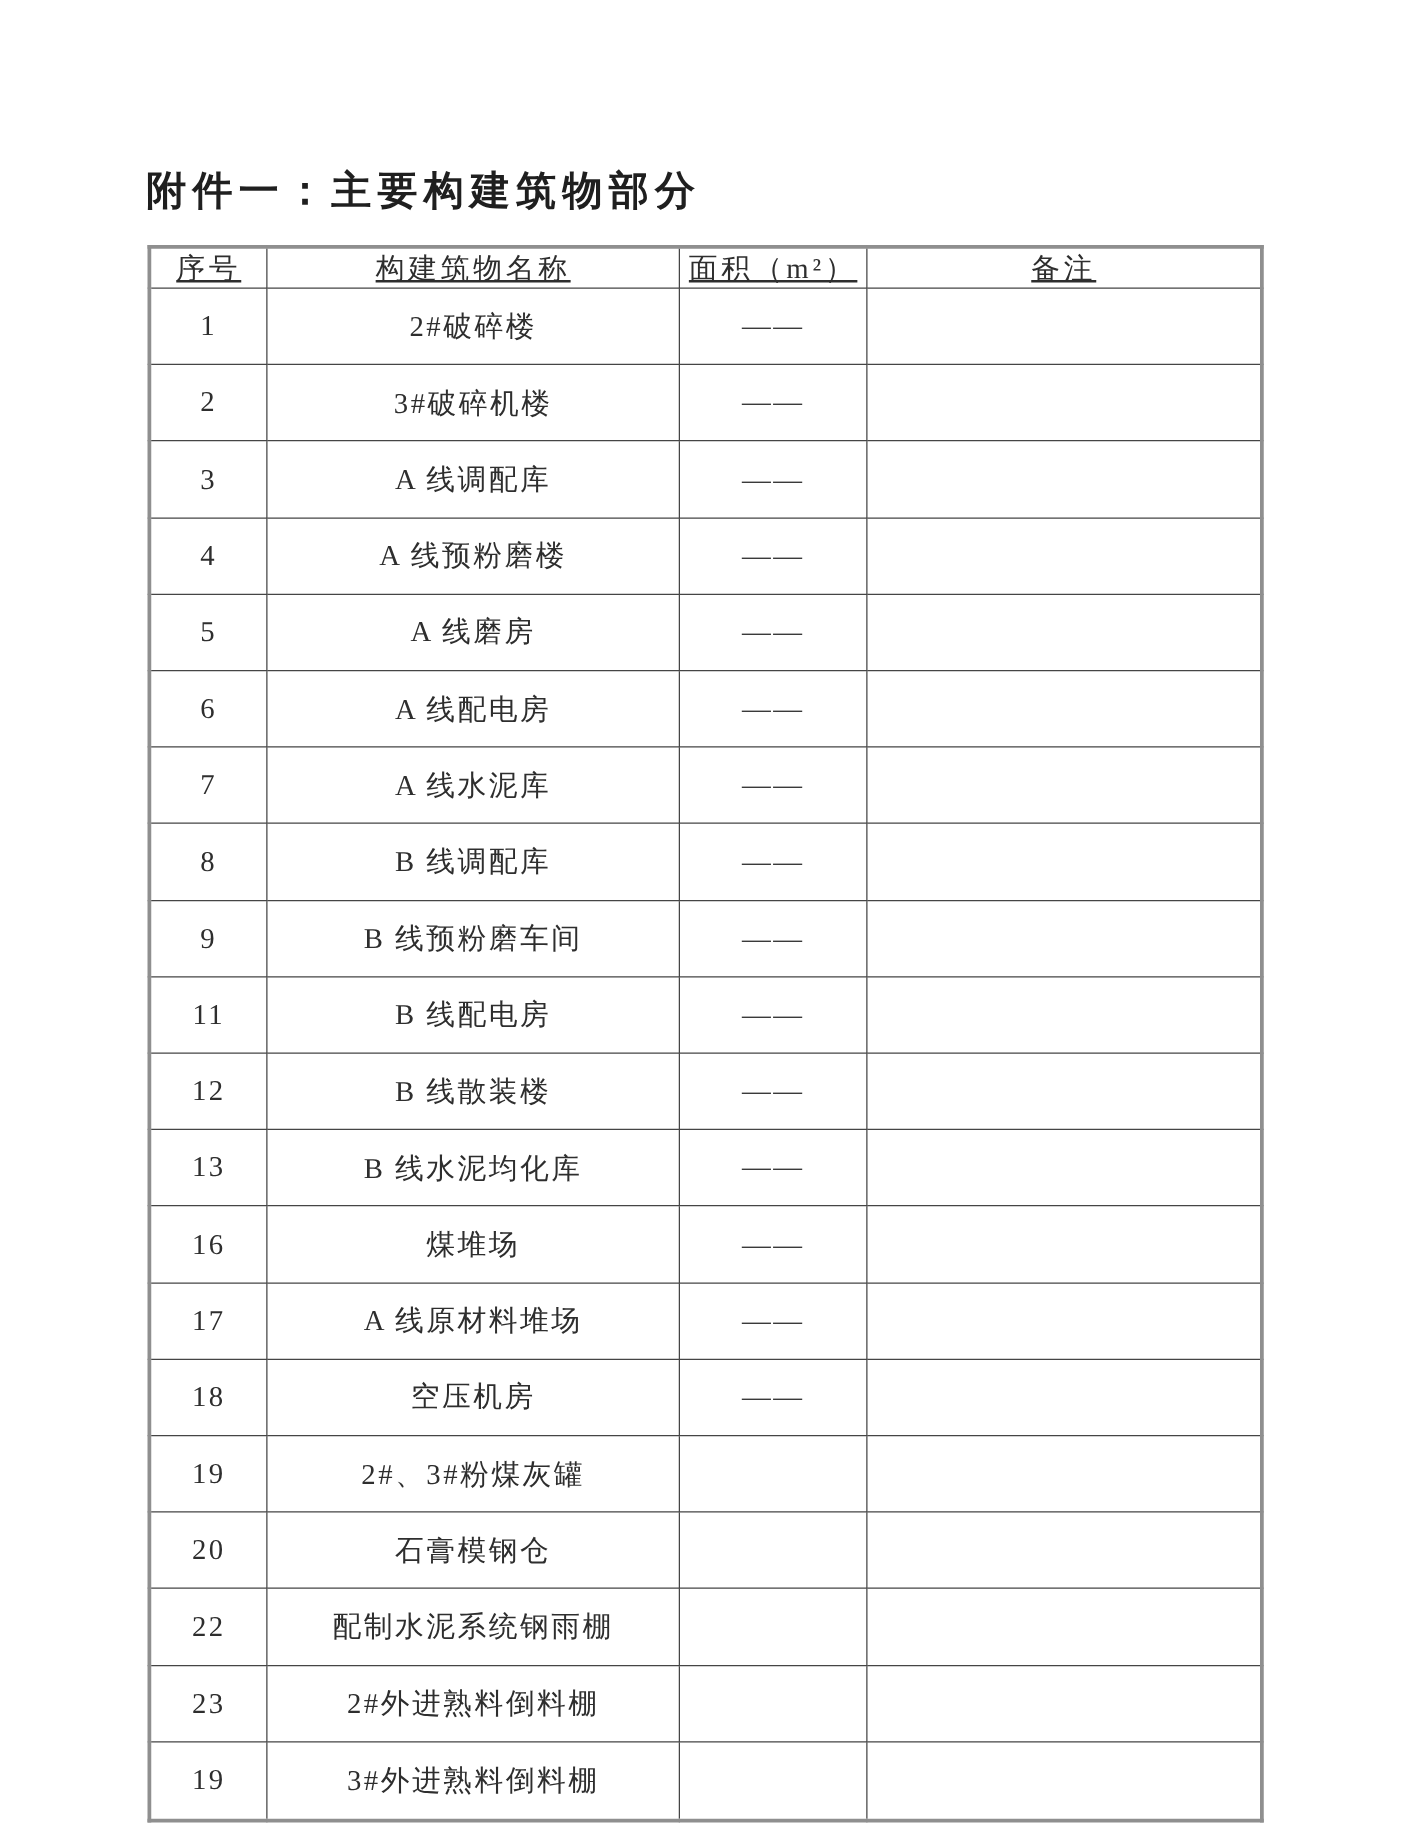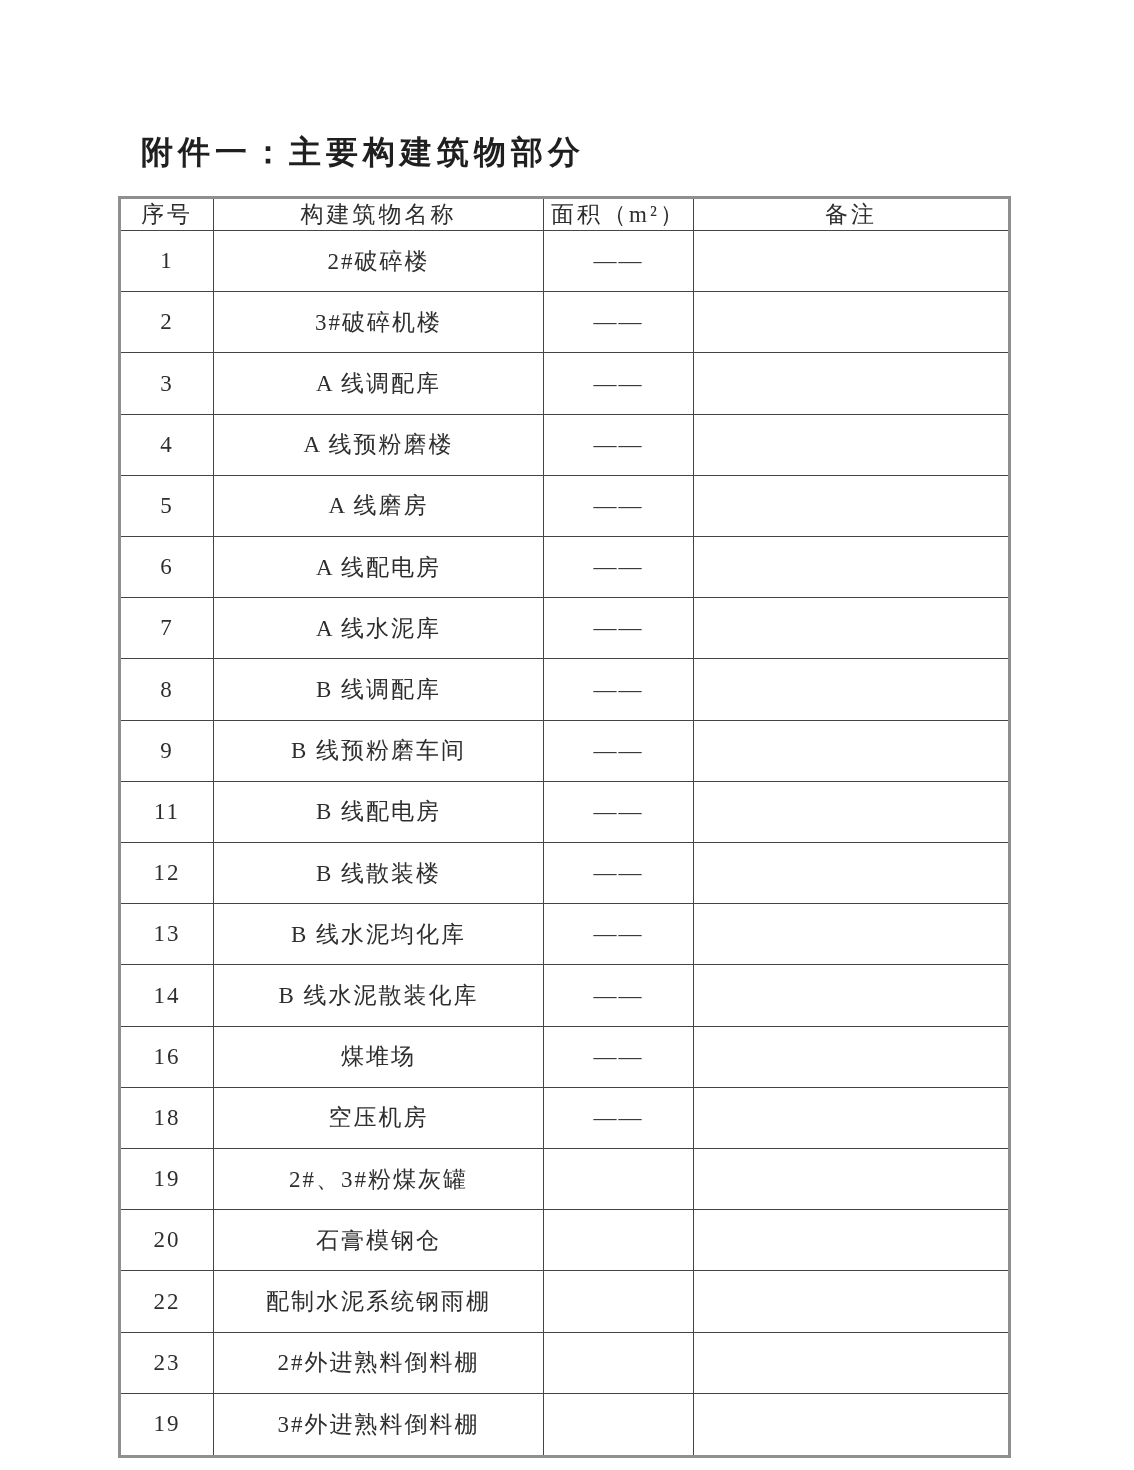--- a/index.html
+++ b/index.html
@@ -17,21 +17,20 @@
   }
   .doc-title {
     position: absolute;
     left: 117px;
     top: 131px;
     font-size: 32px;
     font-weight: bold;
     letter-spacing: 5px;
     color: #1f1f1f;
     white-space: nowrap;
-    margin-left: 24px;
   }
   table.main-table {
     position: absolute;
     left: 118px;
     top: 196px;
     width: 890px;
     height: 1262px;
     border-collapse: collapse;
     table-layout: fixed;
     background: #ffffff;
@@ -44,20 +43,21 @@
     vertical-align: middle;
     font-size: 23px;
     letter-spacing: 2px;
     padding: 0;
     font-weight: normal;
     overflow: hidden;
     white-space: nowrap;
   }
   table.main-table th {
     letter-spacing: 3px;
+    text-decoration: underline;
   }
   td.cell-no {
     font-size: 24px;
     letter-spacing: 0;
   }
   td.cell-area {
     letter-spacing: 0;
     color: #3a3a3a;
   }
 </style>
@@ -148,28 +148,28 @@
         <td class="cell-area">——</td>
         <td class="cell-remark"></td>
       </tr>
       <tr>
         <td class="cell-no">13</td>
         <td class="cell-name">B 线水泥均化库</td>
         <td class="cell-area">——</td>
         <td class="cell-remark"></td>
       </tr>
       <tr>
-        <td class="cell-no">14</td>
-        <td class="cell-name">B 线水泥散装化库</td>
-        <td class="cell-area">——</td>
-        <td class="cell-remark"></td>
-      </tr>
-      <tr>
         <td class="cell-no">16</td>
         <td class="cell-name">煤堆场</td>
+        <td class="cell-area">——</td>
+        <td class="cell-remark"></td>
+      </tr>
+      <tr>
+        <td class="cell-no">17</td>
+        <td class="cell-name">A 线原材料堆场</td>
         <td class="cell-area">——</td>
         <td class="cell-remark"></td>
       </tr>
       <tr>
         <td class="cell-no">18</td>
         <td class="cell-name">空压机房</td>
         <td class="cell-area">——</td>
         <td class="cell-remark"></td>
       </tr>
       <tr>

